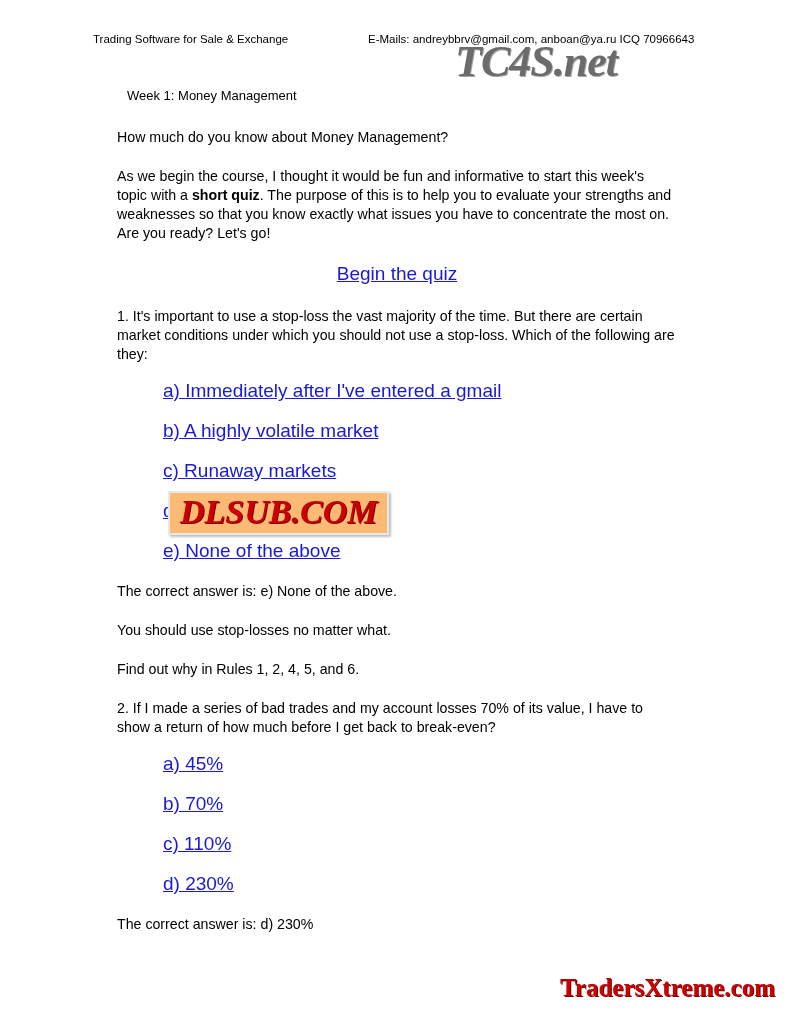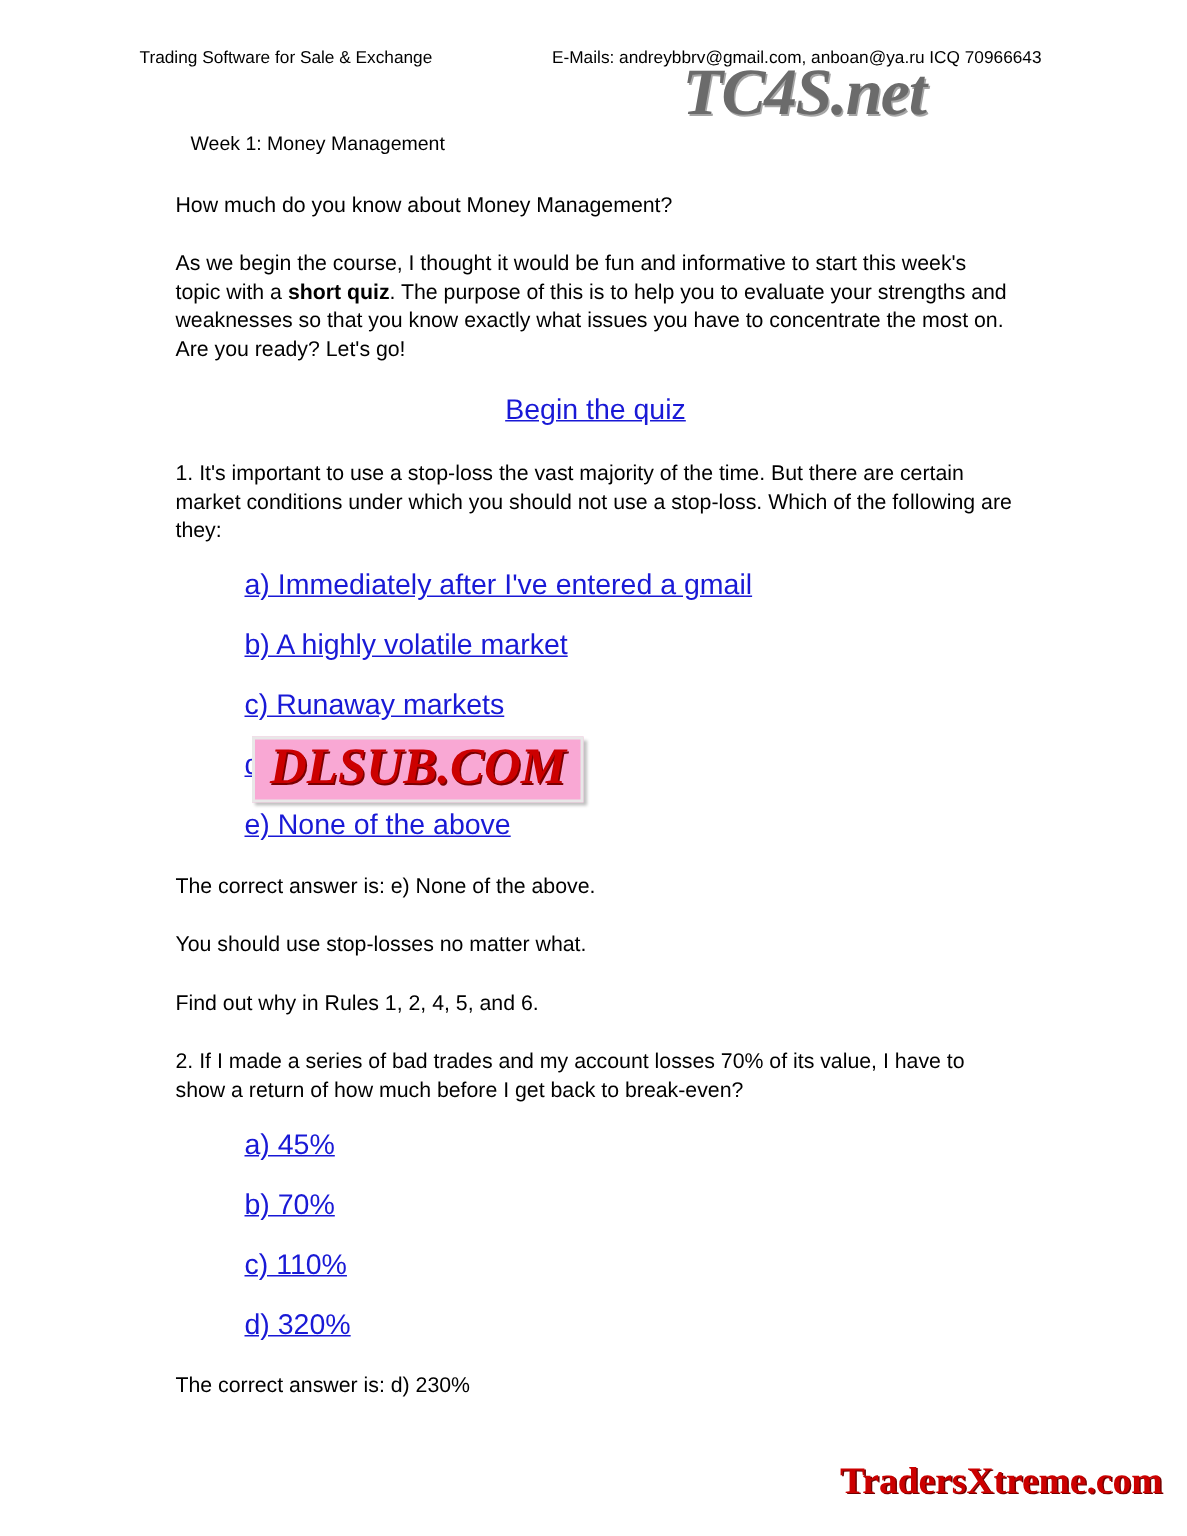--- a/index.html
+++ b/index.html
@@ -109,21 +109,21 @@
   
   .dlsub {
     position: absolute;
     left: 168px;
     top: 491px;
     font-family: "Liberation Serif", serif;
     font-style: italic;
     font-weight: bold;
     font-size: 34px;
     color: #cc0000;
-    background: #f9a8d4;
+    background: #fdba74;
     border: 2px solid #e8e8e8;
     padding: 1px 10px 3px 10px;
     letter-spacing: 0px;
     line-height: 1.05;
     text-shadow: 1px 1px 0 #7a0000;
     box-shadow: 2px 2px 2px rgba(0,0,0,0.25);
   }
 
   
   .footer-mark {
@@ -174,21 +174,21 @@
     <p class="answer">You should use stop-losses no matter what.</p>
     <p class="answer">Find out why in Rules 1, 2, 4, 5, and 6.</p>
   </div>
 
   <div class="q-block">
     <p class="para tight">2. If I made a series of bad trades and my account losses 70% of its value, I have to show a return of how much before I get back to break-even?</p>
     <ul class="choices">
       <li><a class="link" href="#">a) 45%</a></li>
       <li><a class="link" href="#">b) 70%</a></li>
       <li><a class="link" href="#">c) 110%</a></li>
-      <li><a class="link" href="#">d) 320%</a></li>
+      <li><a class="link" href="#">d) 230%</a></li>
     </ul>
     <p class="answer">The correct answer is: d) 230%</p>
   </div>
 
 </div>
 
 <div class="dlsub">DLSUB.COM</div>
 <div class="footer-mark">TradersXtreme.com</div>
 
 </body></html>

